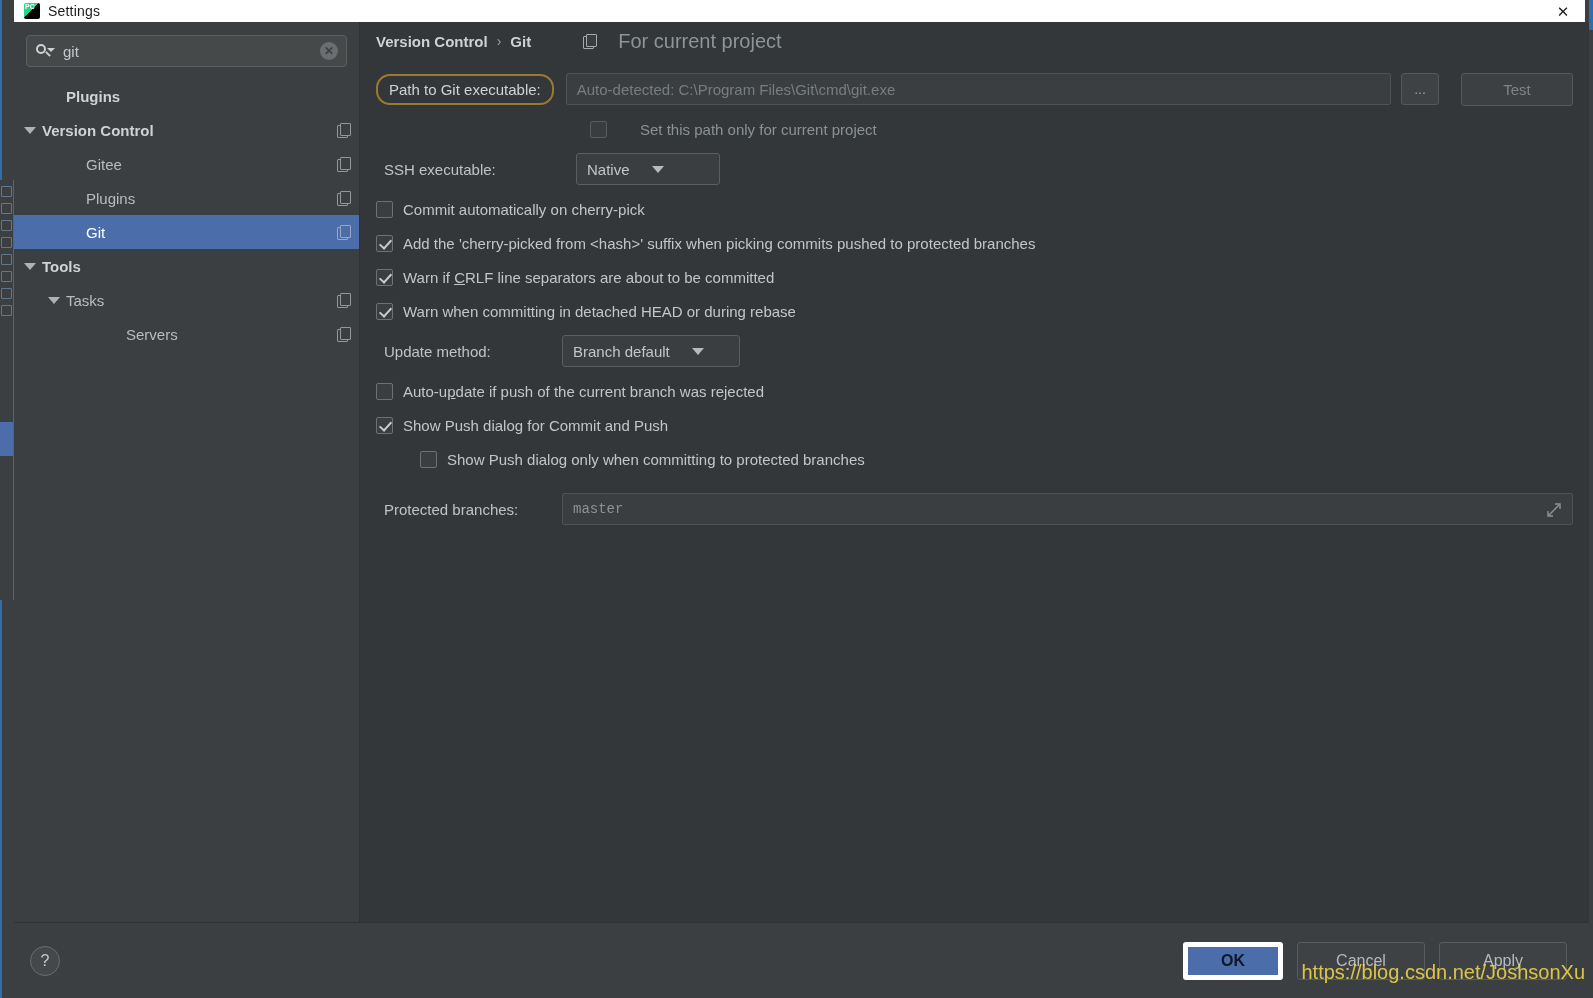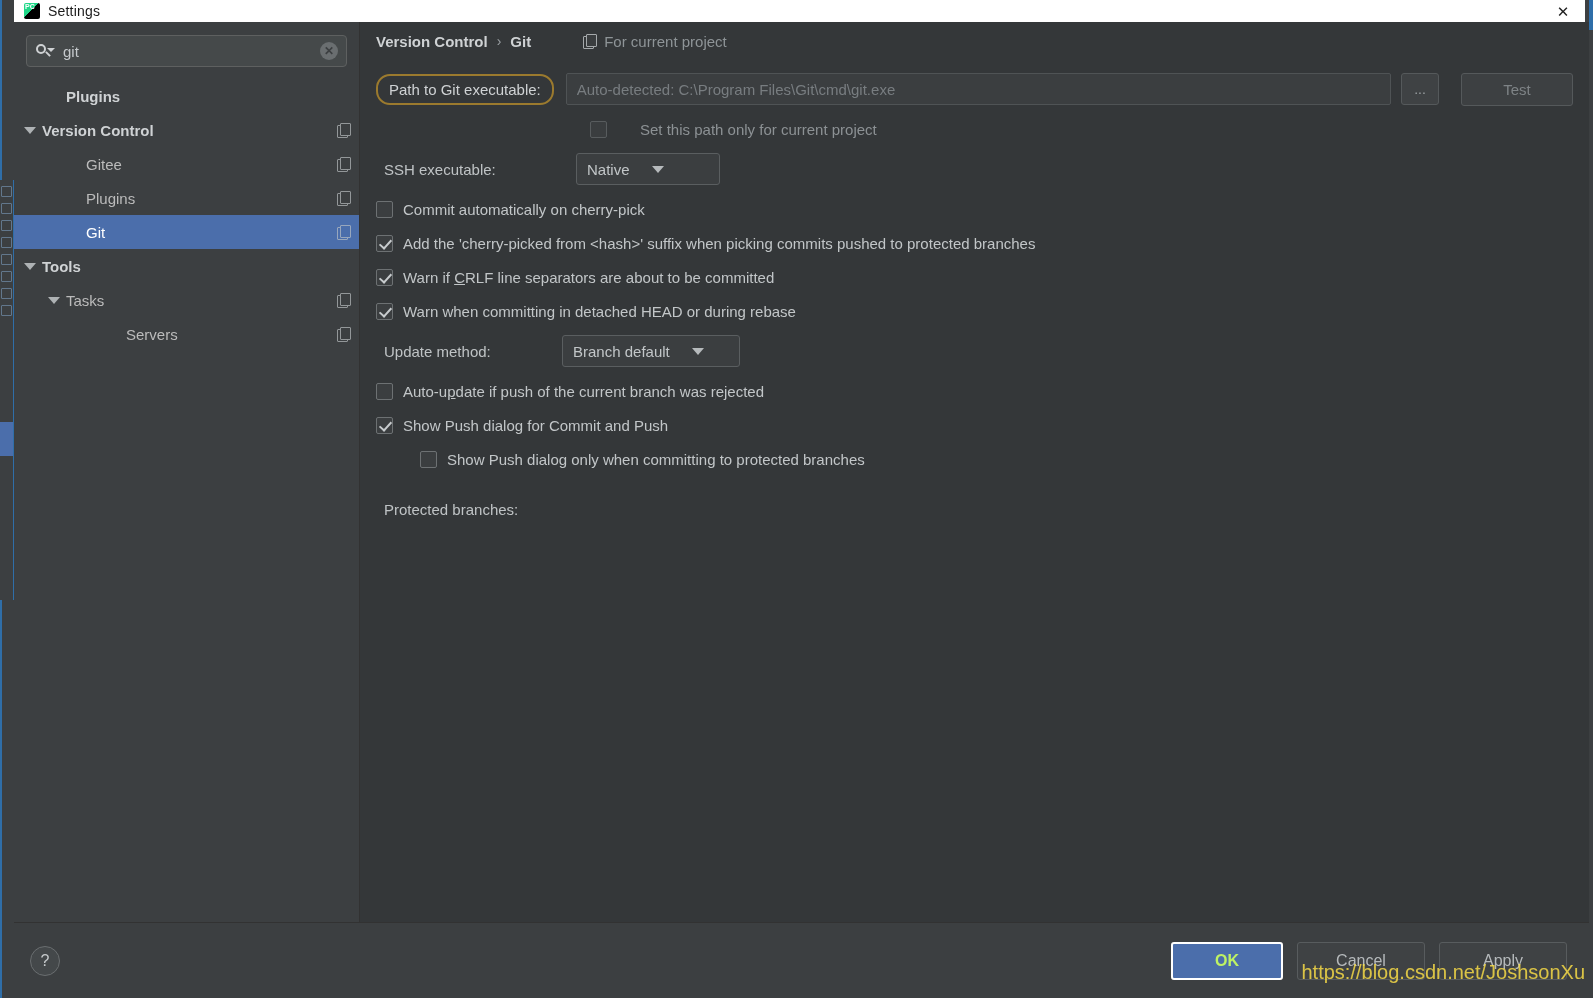--- a/index.html
+++ b/index.html
@@ -147,22 +147,22 @@
     display: flex; flex-direction: column; min-width: 0;
     position: relative;
   }
   .crumbbar {
     height: 38px; display: flex; align-items: center; padding: 0 0 0 16px;
     flex: 0 0 auto;
   }
   .crumb { font-size: 15px; font-weight: bold; color: #cfd2d4; }
   .crumb-sep { font-size: 14px; color: #9aa0a3; margin: 0 9px; }
   .crumb-scope {
-    margin-left: 52px; font-size: 15px; color: #8e9497;
-    display: flex; align-items: center;
+    margin-left: 52px; font-size: 20px; color: #8e9497;
+    display: flex; align-items: center; gap: 14px;
   }
   .crumb-scope .proj-ico { margin-left: 0; margin-right: 7px; opacity: .8; }
 
   .content { flex: 1 1 auto; padding: 6px 16px 0 16px; overflow: hidden; }
 
   
   .path-row { height: 46px; display: flex; align-items: center; }
   .path-label {
     font-size: 15px; color: #cfd2d4; padding: 5px 11px;
     border: 2px solid #9b7a2e; border-radius: 14px; white-space: nowrap;
@@ -258,22 +258,22 @@
     cursor: pointer;
   }
   .footer-btns {
     margin-left: auto; margin-right: 22px; display: flex; align-items: center; gap: 14px;
   }
   .btn {
     height: 38px; border-radius: 3px; font-size: 16px;
     display: flex; align-items: center; justify-content: center; cursor: pointer;
   }
   .btn-ok {
-    width: 112px; background: #4b6eab; border: 2px solid #ffffff;
-    color: #bef264; font-weight: bold;
+    width: 100px; background: #4b6eab; border: 5px solid #ffffff;
+    color: #0f172a; font-weight: bold;
   }
   .btn-sec {
     width: 128px; background: #3f4244; border: 1px solid #585c5e; color: #b6babc;
   }
   .watermark {
     position: absolute; right: 4px; bottom: 14px;
     font-size: 20px; color: #fde047; opacity: .82;
     white-space: nowrap; pointer-events: none;
     font-family: "Liberation Sans", sans-serif;
   }
@@ -435,20 +435,28 @@
                 <div class="cb-label">Show Push dialog for Commit and Push</div>
               </div>
               <div class="cb-row indent-2">
                 <div class="cbox"></div>
                 <div class="cb-label">Show Push dialog only when committing to protected branches</div>
               </div>
             </div>
 
           <div class="pb-row">
             <div class="lbl pb-label">Protected branches:</div>
+            <div class="pb-field">
+              <span>master</span>
+              <svg class="expand-ico" viewBox="0 0 16 16">
+                <path d="M9 2 L14 2 L14 7" fill="none" stroke="#8d9295" stroke-width="1.4"></path>
+                <path d="M7 14 L2 14 L2 9" fill="none" stroke="#8d9295" stroke-width="1.4"></path>
+                <path d="M13.4 2.6 L2.6 13.4" fill="none" stroke="#8d9295" stroke-width="1.4"></path>
+              </svg>
+            </div>
           </div>
 
         </div>
       </div>
     </div>
 
     <div class="footer">
       <div class="help-btn">?</div>
       <div class="footer-btns">
         <div class="btn btn-ok">OK</div>

